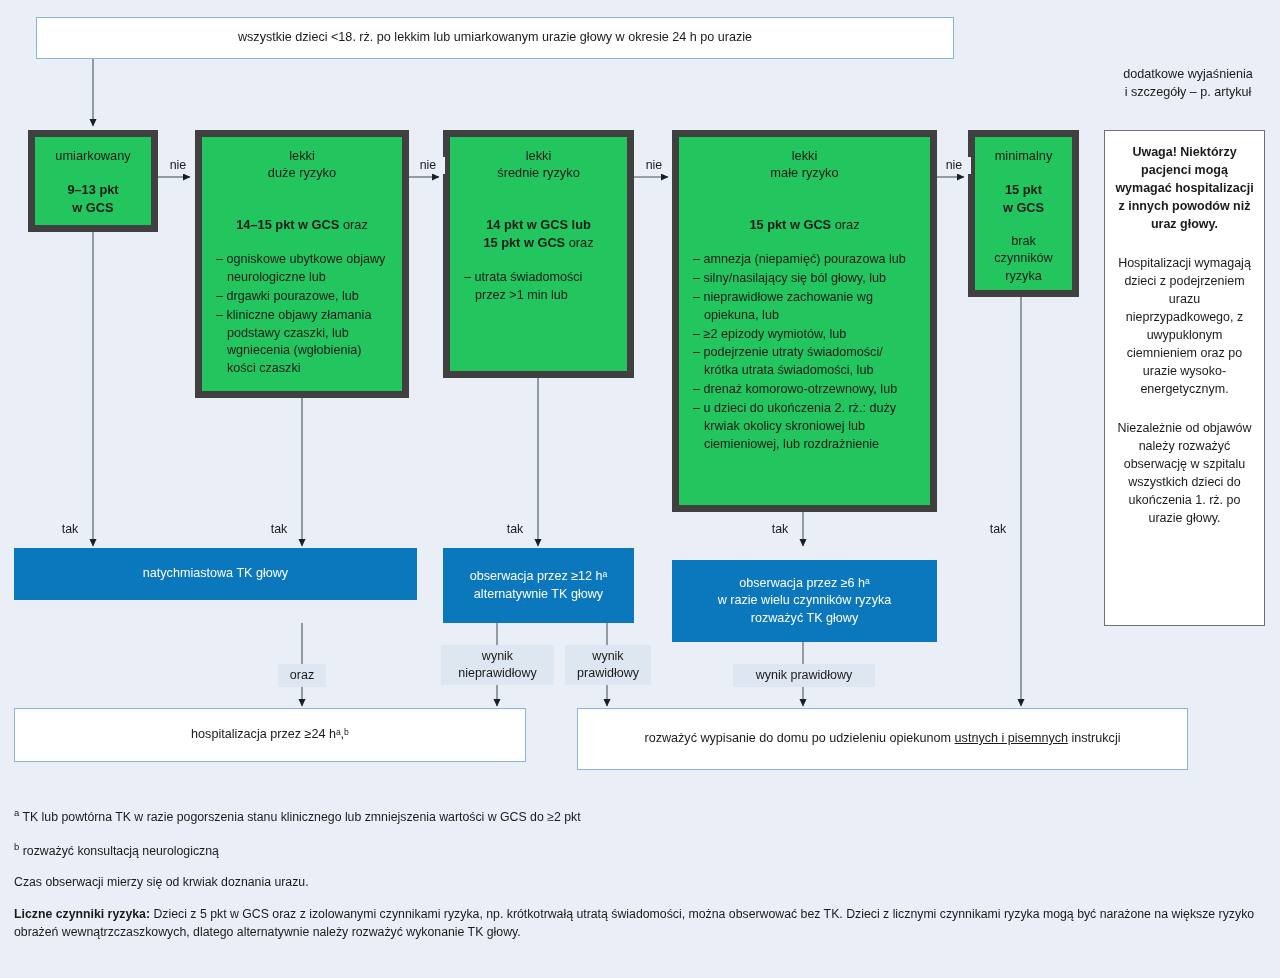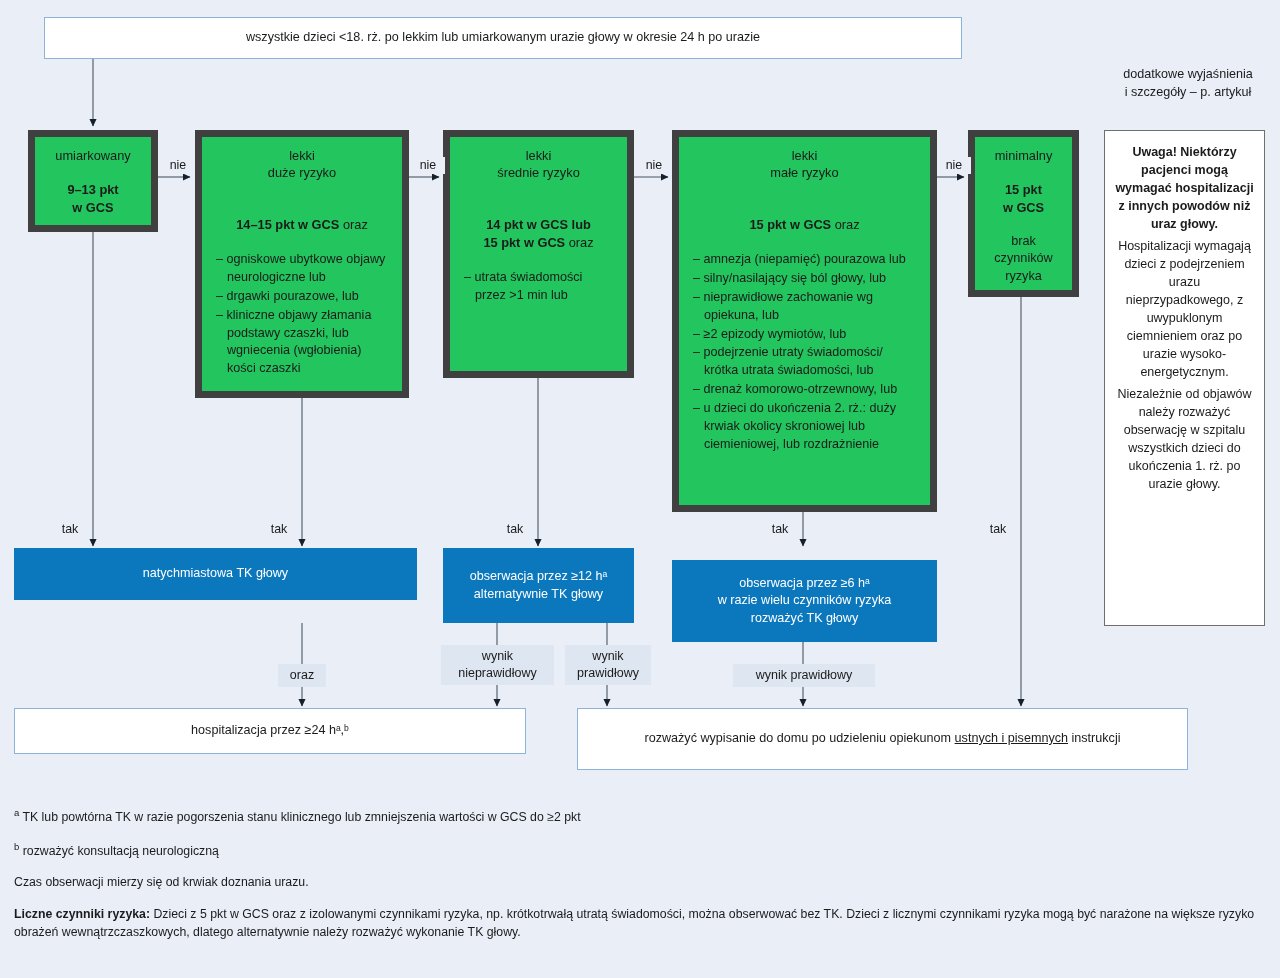--- a/index.html
+++ b/index.html
@@ -74,21 +74,21 @@
     white-space:pre-line;
   }
   .para{
     text-align:center;
     font-size:12.5px;
     line-height:1.44;
     padding:0 9px;
     white-space:pre-line;
   }
   .para.b{font-weight:bold;margin-top:12px;}
-  .para.n{margin-top:4px;}
+  .para.n{margin-top:13px;}
   .banner{
     position:absolute;
     text-align:center;
     font-size:12.6px;
     line-height:1.4;
     white-space:pre-line;
   }
   .edge-label{
     position:absolute;
     font-size:12.4px;
@@ -163,21 +163,21 @@
 
       <path d="M302,623 L302,706" marker-end="url(#arw)"></path>
 
       <path d="M497,623 L497,706" marker-end="url(#arw)"></path>
       <path d="M607,623 L607,706" marker-end="url(#arw)"></path>
 
       <path d="M803,642 L803,706" marker-end="url(#arw)"></path>
     </g>
   </svg>
 
-  <div class="flat-box" style="left:44px;top:17px;width:918px;height:42px;">
+  <div class="flat-box" style="left:36px;top:17px;width:918px;height:42px;">
     <span>wszystkie dzieci &lt;18. rż. po lekkim lub umiarkowanym urazie głowy w okresie 24 h po urazie</span>
   </div>
 
   <div class="banner" style="left:1100px;top:66px;width:176px;">dodatkowe wyjaśnienia
 i szczegóły – p. artykuł</div>
 
   <div class="node" style="left:28px;top:130px;width:130px;height:102px;">
     <div class="hdr">umiarkowany</div>
     <div class="crit">9–13 pkt
 w GCS</div>
@@ -227,21 +227,21 @@
 
   <div class="node" style="left:968px;top:130px;width:111px;height:167px;">
     <div class="hdr">minimalny</div>
     <div class="crit">15 pkt
 w GCS</div>
     <div class="plain">brak
 czynników
 ryzyka</div>
   </div>
 
-  <div class="node greybox" style="left:1104px;top:130px;width:161px;height:496px;">
+  <div class="node greybox" style="left:1104px;top:130px;width:161px;height:496px;gap:8px;">
     <div class="para b">Uwaga! Niektórzy pacjenci mogą wymagać hospitalizacji z innych powodów niż uraz głowy.</div>
     <div class="para n">Hospitalizacji wymagają dzieci z podejrzeniem urazu nieprzypadkowego, z uwypuklonym ciemnieniem oraz po urazie wysoko-energetycznym.</div>
     <div class="para n">Niezależnie od objawów należy rozważyć obserwację w szpitalu wszystkich dzieci do ukończenia 1. rż. po urazie głowy.</div>
   </div>
 
   <div class="edge-label" style="left:161px;top:157px;width:28px;">nie</div>
   <div class="edge-label" style="left:411px;top:157px;width:28px;">nie</div>
   <div class="edge-label" style="left:637px;top:157px;width:28px;">nie</div>
   <div class="edge-label" style="left:937px;top:157px;width:28px;">nie</div>
 
@@ -269,21 +269,21 @@
   <div class="chip" style="left:278px;top:664px;width:48px;">oraz</div>
 
   <div class="chip" style="left:441px;top:645px;width:113px;">wynik
 nieprawidłowy</div>
 
   <div class="chip" style="left:565px;top:645px;width:86px;">wynik
 prawidłowy</div>
 
   <div class="chip" style="left:733px;top:664px;width:142px;">wynik prawidłowy</div>
 
-  <div class="flat-box" style="left:14px;top:708px;width:512px;height:46px;">
+  <div class="flat-box" style="left:14px;top:708px;width:512px;height:54px;">
     <span>hospitalizacja przez ≥24 hᵃ,ᵇ</span>
   </div>
 
   <div class="flat-box" style="left:577px;top:708px;width:611px;height:62px;">
     <span style="padding:0 14px;">
       <span>rozważyć wypisanie do domu po udzieleniu opiekunom </span><span class="u">ustnych i pisemnych</span><span> instrukcji</span>
     </span>
   </div>
 
   <div class="notes">

